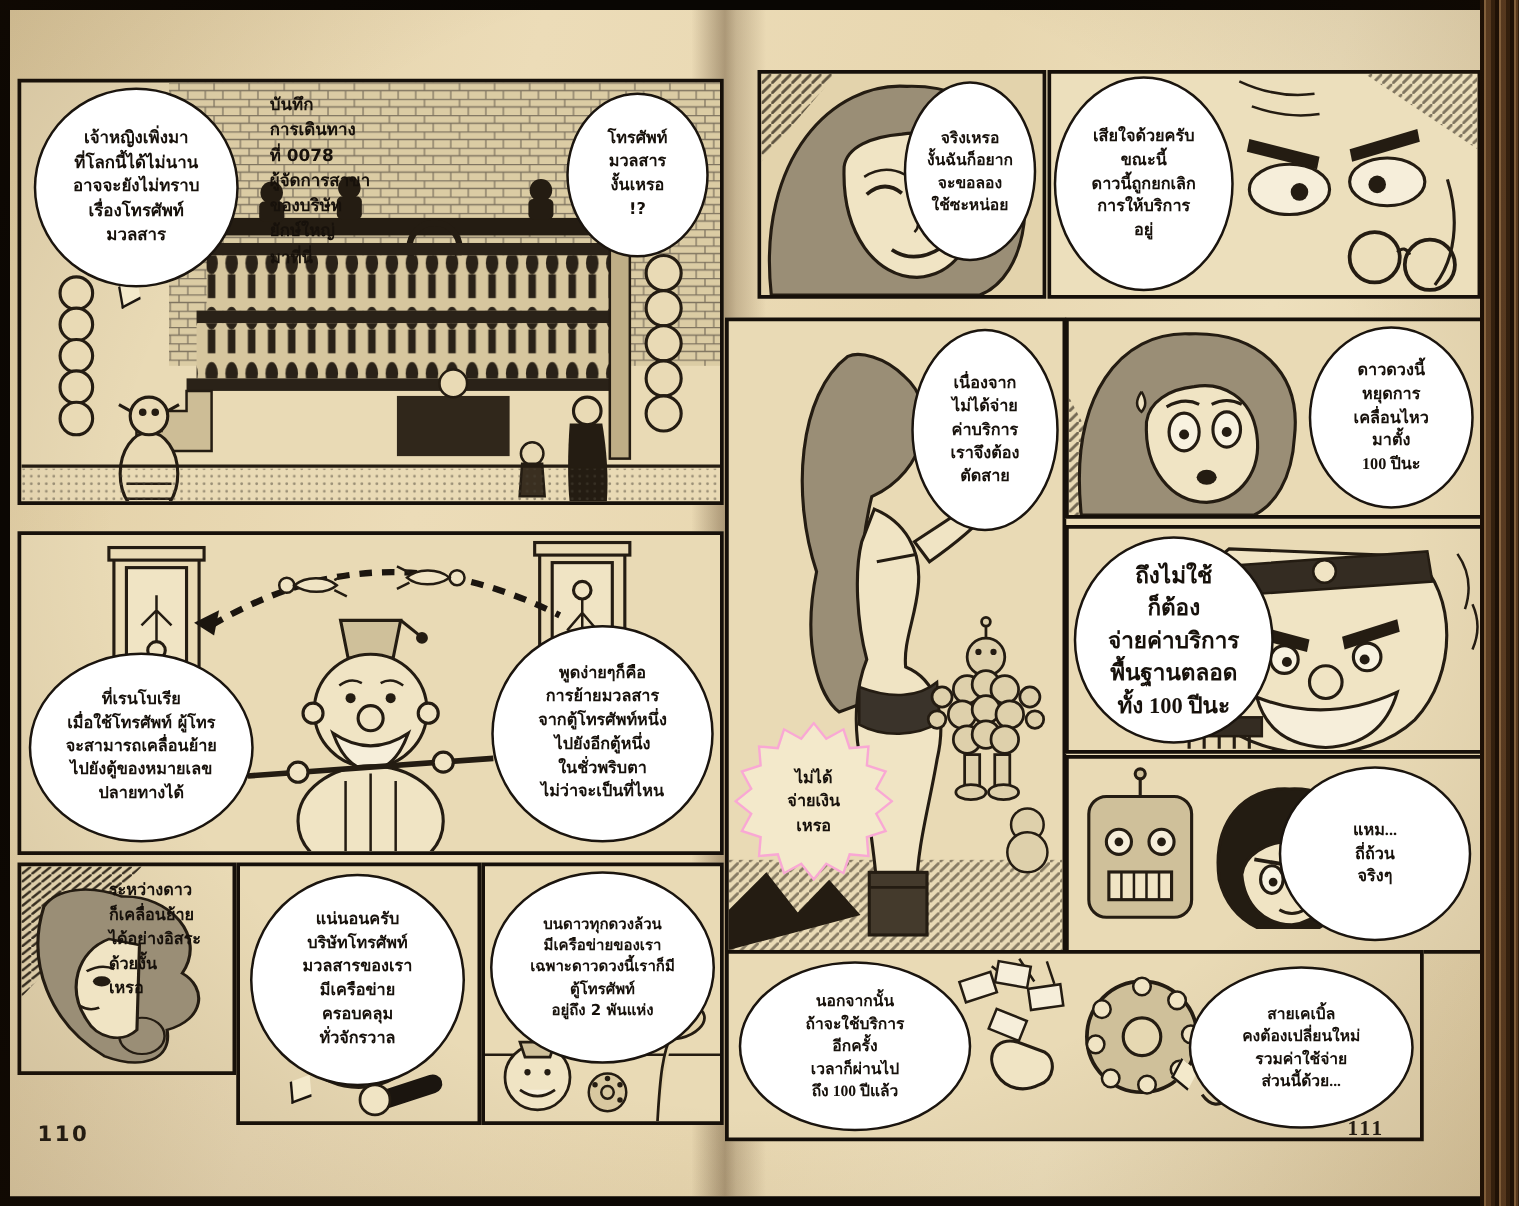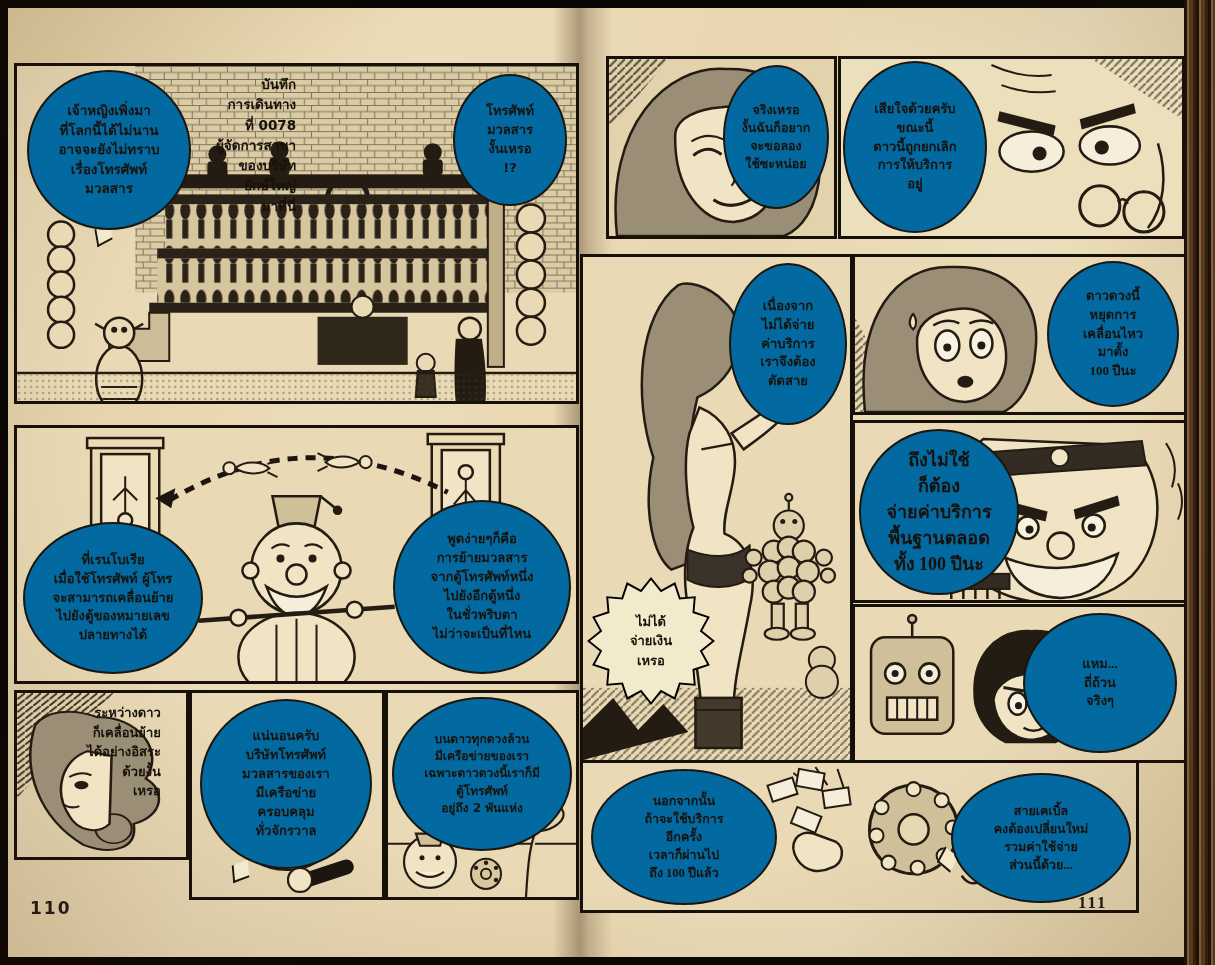--- a/index.html
+++ b/index.html
@@ -12,27 +12,27 @@
   .vignette{position:absolute;inset:0;pointer-events:none;
           background:radial-gradient(ellipse at 50% 45%,rgba(0,0,0,0) 60%,rgba(60,30,0,0.16) 100%);}
   .book-edge{position:absolute;right:0;top:0;width:31px;height:965px;background:#2a1708;
           background-image:repeating-linear-gradient(90deg,#1b0f06 0 3px,#8a6742 3px 5px,#5a3c22 5px 9px,#33200f 9px 12px);}
   .page{position:absolute;}
   .page-left{left:8px;top:10px;width:572px;height:945px;}
   .page-right{left:576px;top:8px;width:608px;height:949px;font-family:Liberation Serif, serif;}
   .panel{position:absolute;background:#e9dab5;border:3.5px solid #16100a;overflow:hidden;box-sizing:border-box;}
   .art{position:absolute;inset:0;width:100%;height:100%;z-index:1;}
   .bubble{position:absolute;display:flex;align-items:center;justify-content:center;text-align:center;
-          white-space:pre-line;background:#0369a1;border:2.5px solid #1b150f;border-radius:50%;
+          white-space:pre-line;background:#ffffff;border:2.5px solid #1b150f;border-radius:50%;
           font-weight:bold;font-size:13px;line-height:1.45;color:#17110b;padding:8px;box-sizing:border-box;z-index:3;}
-  .caption{position:absolute;display:flex;align-items:flex-start;justify-content:center;text-align:right;
+  .caption{position:absolute;display:flex;align-items:flex-start;justify-content:center;text-align:left;
           white-space:pre-line;font-weight:bold;font-size:13.5px;line-height:1.5;color:#17110b;z-index:3;}
   .tail{position:absolute;width:15px;height:15px;background:#f3e9cb;z-index:2;
         border-left:2.5px solid #1b150f;border-bottom:2.5px solid #1b150f;}
-  .burst{position:absolute;z-index:3;background:#000000;
+  .burst{position:absolute;z-index:3;background:#f9a8d4;
      clip-path:polygon(100% 50%,90% 58%,96% 69%,84% 73%,85% 85%,73% 84%,69% 96%,58% 90%,50% 100%,42% 90%,31% 96%,27% 84%,15% 85%,16% 73%,4% 69%,10% 58%,0% 50%,10% 42%,4% 31%,16% 27%,15% 15%,27% 16%,31% 4%,42% 10%,50% 0%,58% 10%,69% 4%,73% 16%,85% 15%,84% 27%,96% 31%,90% 42%);}
   .burst-inner{position:absolute;inset:3px;background:#f3e9cb;display:flex;align-items:center;justify-content:center;
      text-align:center;white-space:pre-line;font-weight:bold;font-size:13px;line-height:1.5;color:#17110b;
      clip-path:polygon(100% 50%,90% 58%,96% 69%,84% 73%,85% 85%,73% 84%,69% 96%,58% 90%,50% 100%,42% 90%,31% 96%,27% 84%,15% 85%,16% 73%,4% 69%,10% 58%,0% 50%,10% 42%,4% 31%,16% 27%,15% 15%,27% 16%,31% 4%,42% 10%,50% 0%,58% 10%,69% 4%,73% 16%,85% 15%,84% 27%,96% 31%,90% 42%);}
   .pagenum{position:absolute;font-weight:bold;font-size:17px;letter-spacing:2px;color:#241c12;z-index:4;}
 </style>
 </head>
 <body>
 
 <svg width="0" height="0" style="position:absolute">

